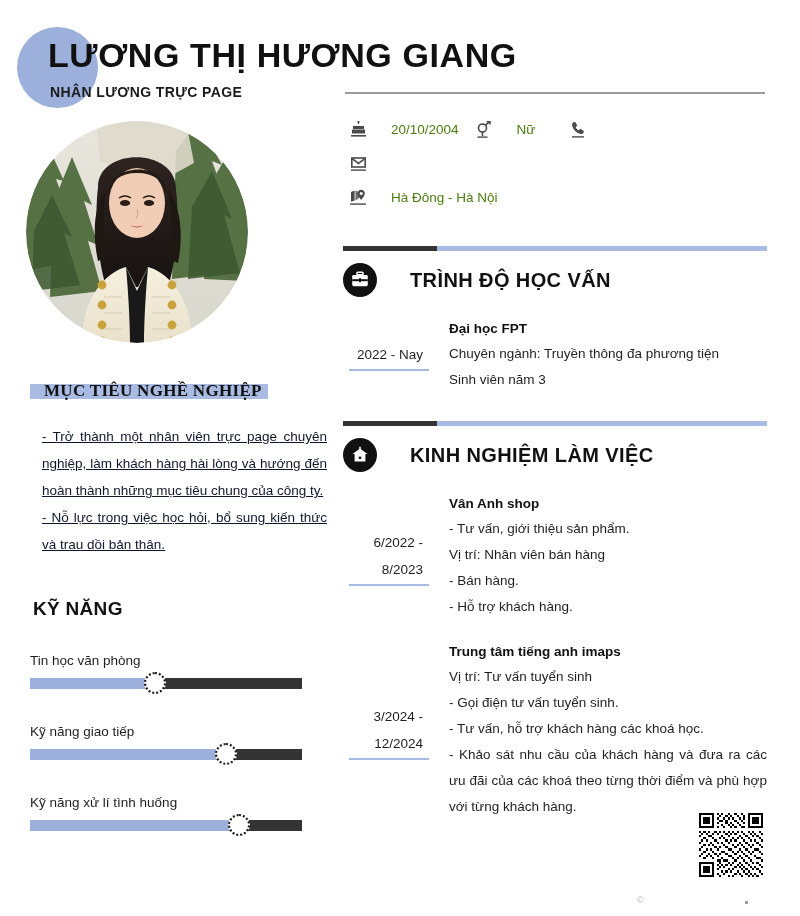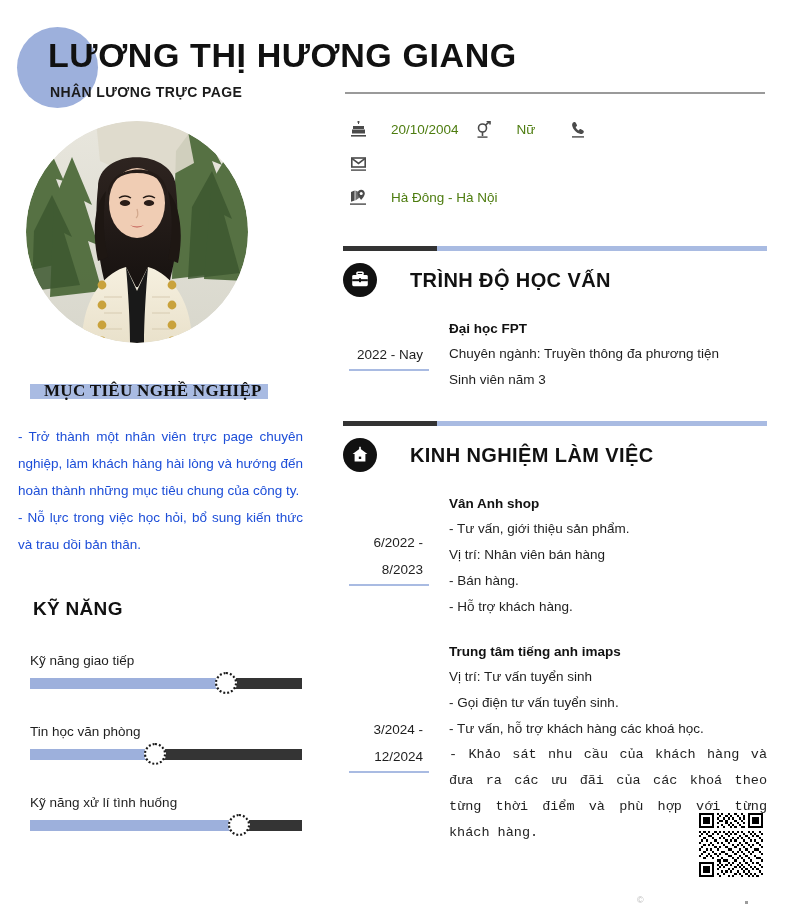--- a/index.html
+++ b/index.html
@@ -76,26 +76,27 @@
     position: absolute; left: 14px; top: 0;
     font-size: 17px; font-weight: 700;
     letter-spacing: 0.3px;
     color: #111; z-index: 2;
     white-space: nowrap;
     font-family: Liberation Serif, serif;
   }
 
   .objective {
     position: absolute;
-    left: 18px; top: 423px;
+    left: 42px; top: 423px;
     width: 285px;
     font-size: 13.5px;
     line-height: 27px;
     text-align: justify;
-    color: #1d4ed8;
+    color: #0f172a;
+    text-decoration: underline;
   }
   .objective p { margin: 0; }
 
   .skills-heading {
     position: absolute;
     left: 33px; top: 598px;
     font-size: 19px; font-weight: 700;
     letter-spacing: 0.3px; color: #111;
   }
 
@@ -210,21 +211,21 @@
   .entry-body { flex: 1 1 auto; padding-left: 10px; }
   .entry-title {
     font-size: 13.5px; font-weight: 700;
     color: #111; line-height: 25px;
   }
   .entry-line {
     font-size: 13.5px;
     color: #1f1f1f;
     line-height: 26px;
   }
-  .entry-line.just { text-align: justify; font-family: Liberation Mono, monospace; }
+  .entry-line.just { text-align: justify; }
 
   
   .qr {
     position: absolute;
     left: 692px; top: 813px;
     width: 78px; height: 64px;
   }
   .qr svg { display: block; }
 
   .copy-mark {
@@ -335,31 +336,31 @@
     <div class="hl-text">MỤC TIÊU NGHỀ NGHIỆP</div>
   </div>
   <div class="objective">
     <p>- Trở thành một nhân viên trực page chuyên nghiệp, làm khách hàng hài lòng và hướng đến hoàn thành những mục tiêu chung của công ty.</p>
     <p>- Nỗ lực trong việc học hỏi, bổ sung kiến thức và trau dồi bản thân.</p>
   </div>
 
   <div class="skills-heading">KỸ NĂNG</div>
   <div class="skills">
     <div class="skill">
+      <div class="skill-label">Tin học văn phòng</div>
+      <div class="skill-track">
+        <div class="skill-fill" style="width: 46%;"></div>
+        <div class="skill-knob" style="left: 46%;"></div>
+      </div>
+    </div>
+    <div class="skill">
       <div class="skill-label">Kỹ năng giao tiếp</div>
       <div class="skill-track">
         <div class="skill-fill" style="width: 72%;"></div>
         <div class="skill-knob" style="left: 72%;"></div>
-      </div>
-    </div>
-    <div class="skill">
-      <div class="skill-label">Tin học văn phòng</div>
-      <div class="skill-track">
-        <div class="skill-fill" style="width: 46%;"></div>
-        <div class="skill-knob" style="left: 46%;"></div>
       </div>
     </div>
     <div class="skill">
       <div class="skill-label">Kỹ năng xử lí tình huống</div>
       <div class="skill-track">
         <div class="skill-fill" style="width: 77%;"></div>
         <div class="skill-knob" style="left: 77%;"></div>
       </div>
     </div>
   </div>

